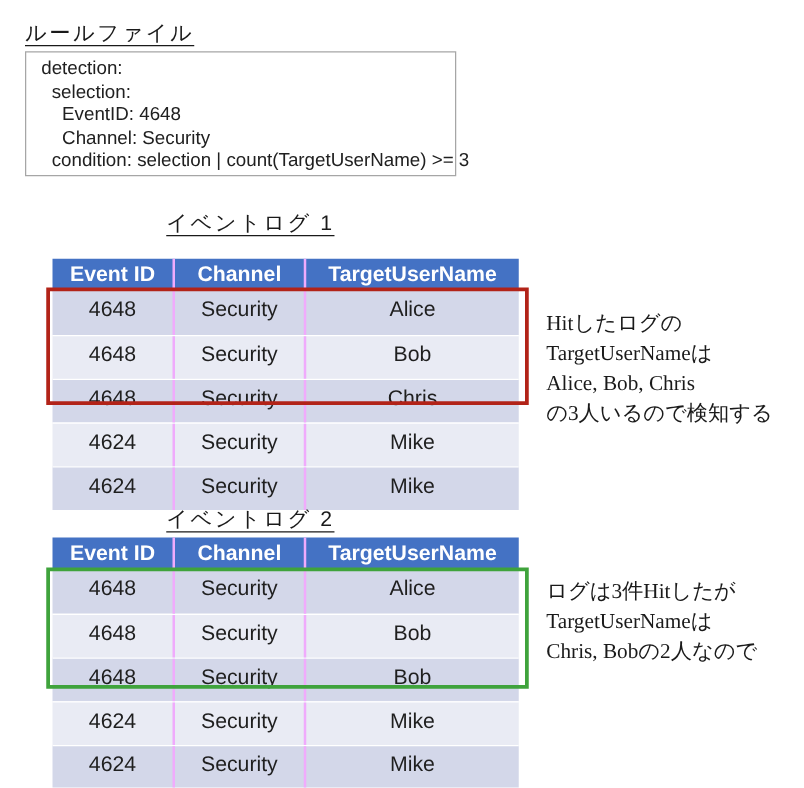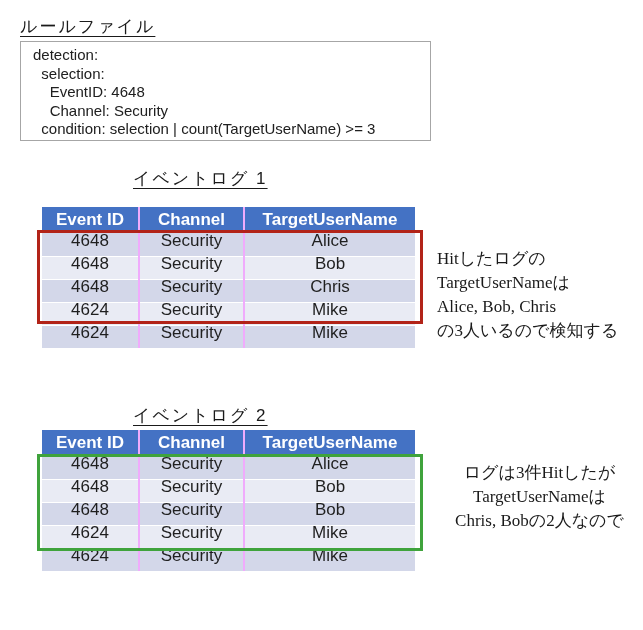--- a/index.html
+++ b/index.html
@@ -18,40 +18,40 @@
     letter-spacing: 2px;
     color: #1a1a1a;
     text-decoration: underline;
     text-underline-offset: 4px;
     white-space: nowrap;
   }
   .center300 { width: 411px; text-align: left; }
 
   
   .rule-box {
-    left: 20px; top: 41px; width: 411px; height: 100px;
+    left: 20px; top: 41px; width: 345px; height: 100px;
     border: 1px solid #a6a6a6;
     background: #ffffff;
     padding: 4px 0 0 12px;
   }
   .rule-line {
     font-size: 15px;
     line-height: 18.6px;
     white-space: pre;
     color: #202020;
   }
 
   
   .evt-table { left: 42px; width: 373px; }
   .t-row { display: flex; width: 373px; }
   .t-head { height: 26px; background: var(--header-bg, #4472C4); }
   .t-head .t-cell {
     color: #ffffff; font-weight: bold; font-size: 17px; line-height: 26px;
   }
-  .t-body-row { height: 23px; align-items: flex-end; }
+  .t-body-row { height: 35px; }
   .t-body-row + .t-body-row { border-top: 1px solid #ffffff; }
   .t-body-row:nth-child(odd) { background: var(--row-dark, #D3D7E9); }
   .t-body-row:nth-child(even) { background: var(--row-light, #E9EBF4); }
   .t-cell {
     text-align: center; font-size: 17px; line-height: 30px; color: #1f1f1f;
     border-right: 2px solid #f0abfc;
   }
   .t-head .t-cell { line-height: 26px; }
   .c1 { width: 98px; }
   .c2 { width: 105px; }
@@ -165,17 +165,17 @@
     <div class="t-row t-body-row">
       <div class="t-cell c1">4624</div>
       <div class="t-cell c2">Security</div>
       <div class="t-cell c3">Mike</div>
     </div>
   </div>
 </div>
 
 <div class="abs hit-box green"></div>
 
-<div class="abs annotation" style="top:461px;text-align:center;">
+<div class="abs annotation" style="top:461px;">
   <div>ログは3件Hitしたが</div>
   <div>TargetUserNameは</div>
   <div>Chris, Bobの2人なので</div>
 </div>
 
 </body></html>

